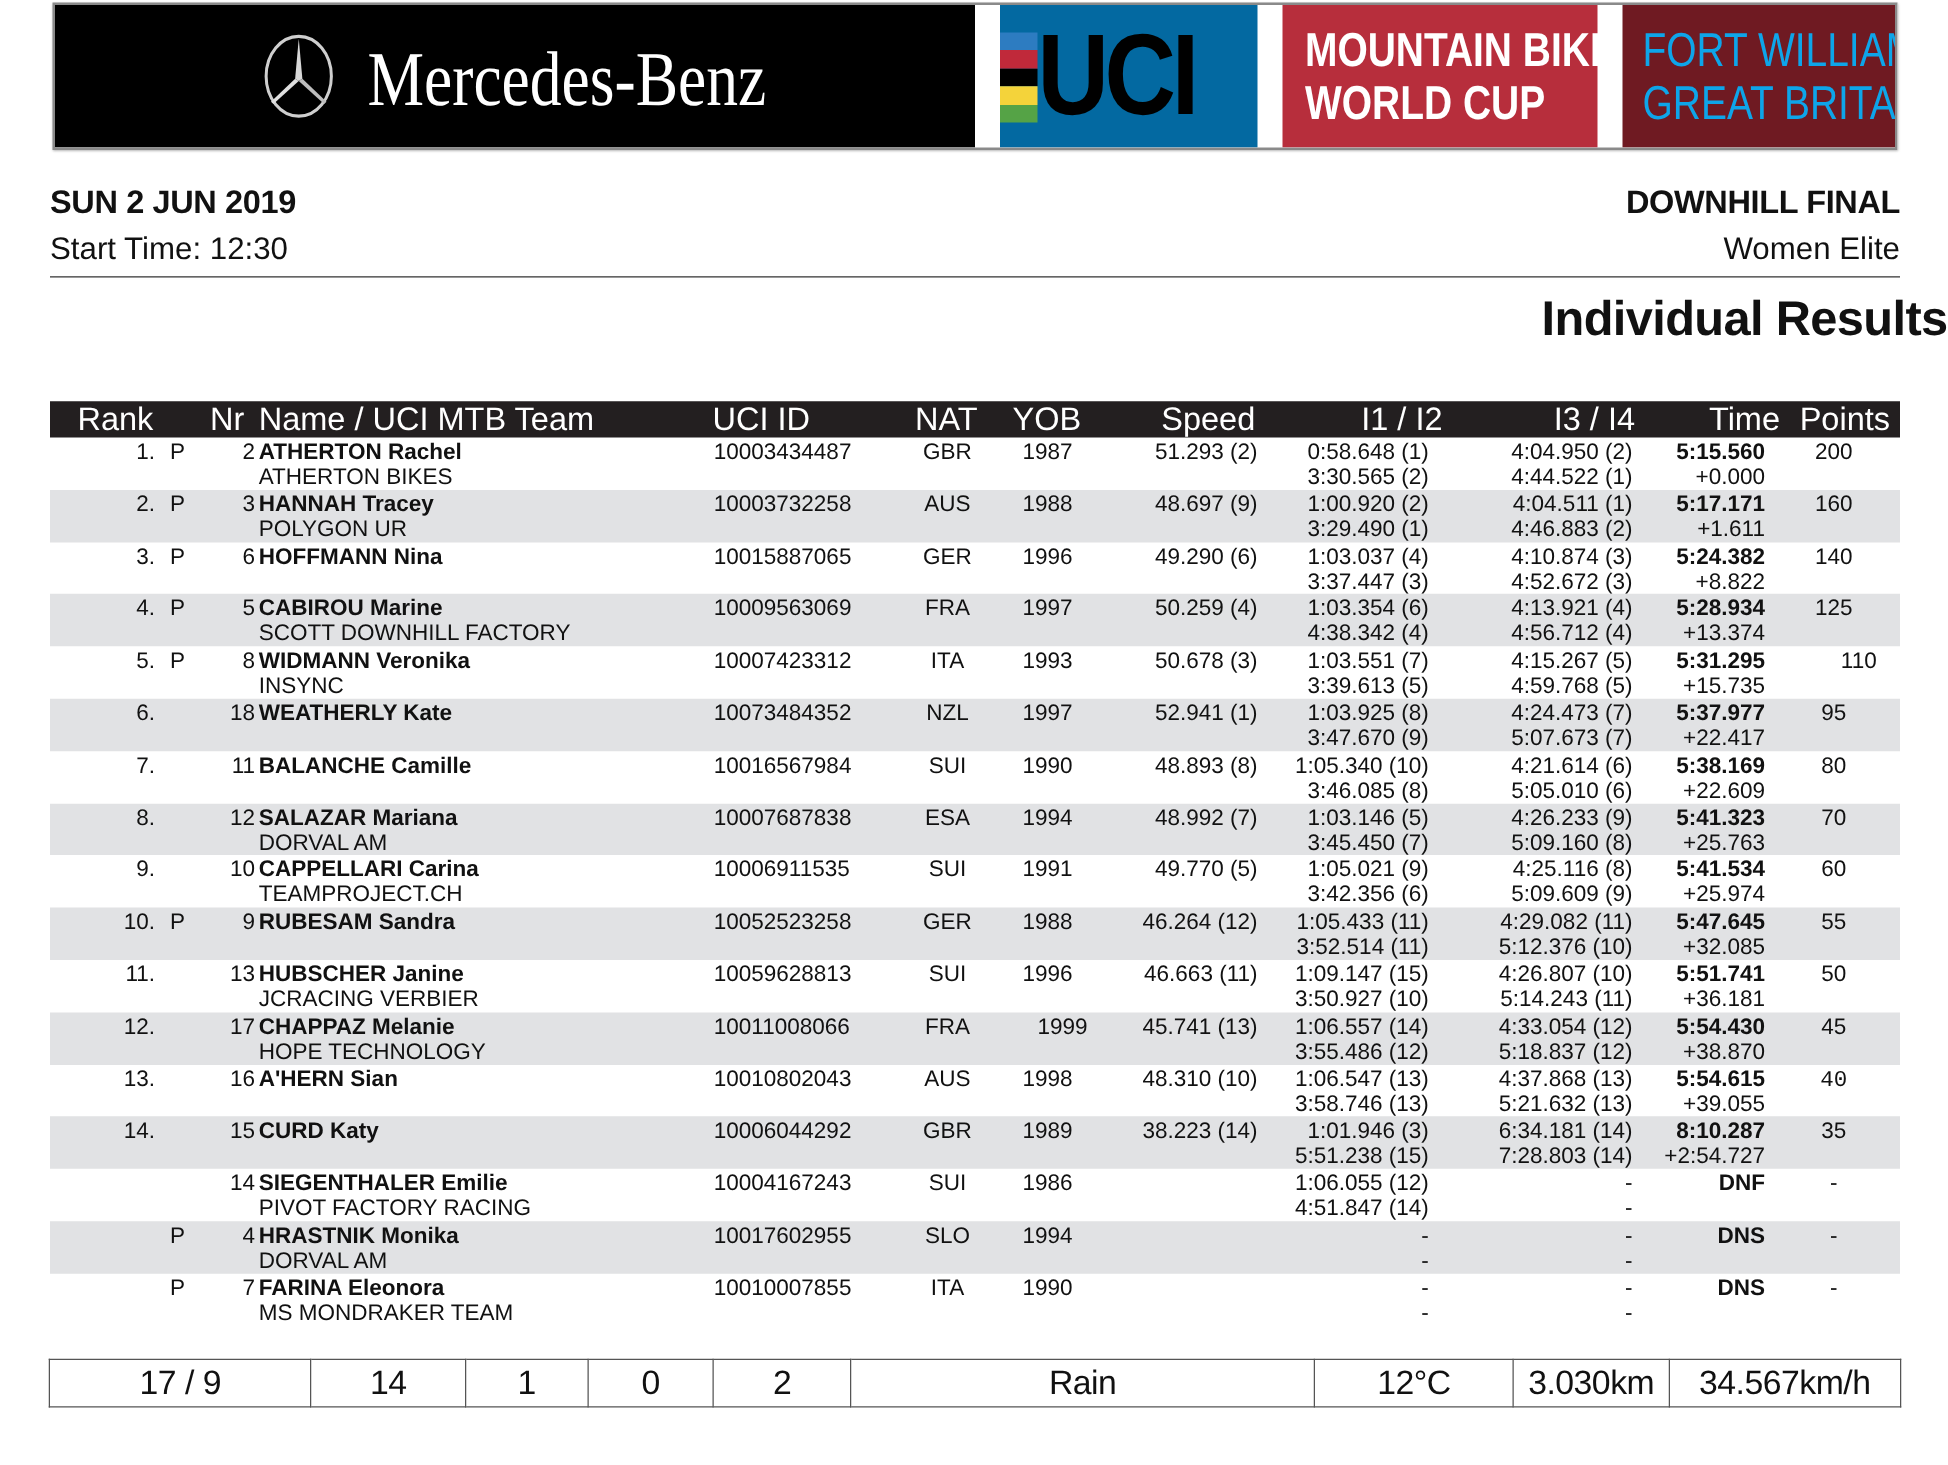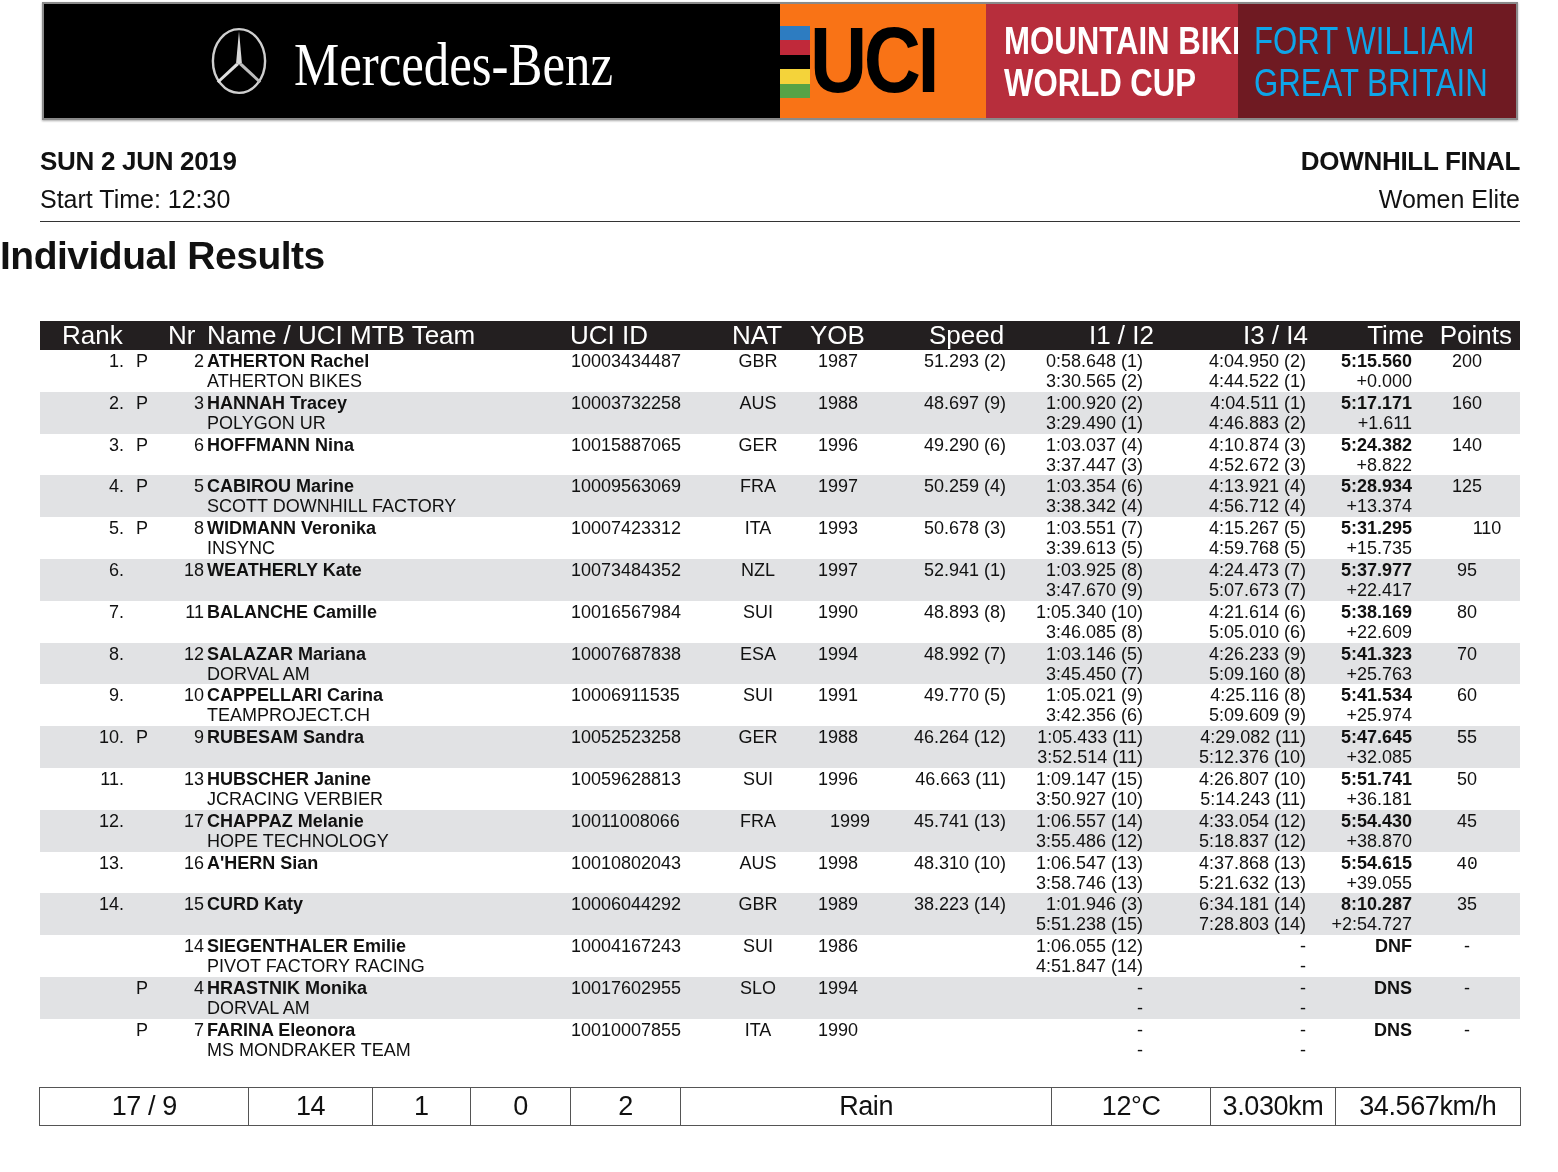--- a/index.html
+++ b/index.html
@@ -1,38 +1,38 @@
 <!DOCTYPE html>
 <html><head>
   <meta charset="utf-8">
   <style>
     html, body { margin:0; padding:0; background:#ffffff; }
     body { width:1558px; height:1172px; position:relative; overflow:hidden; font-family:"Liberation Sans", sans-serif; color:#111; }
 
     
-    .banner { position:absolute; left:42px; top:2px; width:1476px; height:118px; border:2px solid #8a8a8a; box-sizing:border-box; display:flex; overflow:hidden; box-shadow:0 1px 2px #aaa; }
+    .banner { position:absolute; left:42px; top:2px; width:1476px; height:118px; border:2px solid #8a8a8a; box-sizing:border-box; display:flex; overflow:hidden; box-shadow:0 1px 2px #aaa;gap:20px; }
     .mb { width:736px; background:#000; position:relative; }
     .mb-star { position:absolute; left:166px; top:22px; width:58px; height:70px; }
     .mb-text { position:absolute; left:250px; top:22px; font-family:"Liberation Serif", serif; color:#fff; font-size:62px; letter-spacing:0px; transform:scaleX(0.82); transform-origin:left center; white-space:nowrap; line-height:76px; }
-    .uci { width:206px; background:#f97316; position:relative; }
+    .uci { width:206px; background:#0369a1; position:relative; }
     .stripes { position:absolute; left:0; top:22px; width:30px; height:72px; }
     .stripes div { height:14.4px; }
     .uci-text { position:absolute; left:30px; top:6px; font-family:"Liberation Sans", sans-serif; font-weight:bold; color:#000; font-size:92px; line-height:100px; letter-spacing:-4px; transform:scaleX(0.86); transform-origin:left center; }
     .wc { width:252px; background:#b72e3c; position:relative; color:#fff; }
     .wc-text { position:absolute; left:18px; top:16px; font-weight:bold; font-size:38px; line-height:42px; transform:scaleX(0.82); transform-origin:left center; white-space:nowrap; }
     .fw { flex:1; background:#6f1a22; position:relative; color:#0ea5e9; }
     .fw-text { position:absolute; left:16px; top:16px; font-size:38px; line-height:42px; transform:scaleX(0.82); transform-origin:left center; white-space:nowrap; }
 
     
     .hdr-left { position:absolute; left:40px; top:144px; }
     .hdr-right { position:absolute; right:38px; top:144px; text-align:right; }
     .date, .event { font-size:26px; font-weight:bold; line-height:34px; letter-spacing:-0.3px; }
     .sub { font-size:25px; line-height:42px; }
     .rule { position:absolute; left:40px; width:1480px; top:221px; height:1px; background:#333; }
-    .title { position:absolute; left:0; width:1558px; top:234px; text-align:left; font-size:39px; font-weight:bold; letter-spacing:-0.5px; }
+    .title { position:absolute; left:0; width:1558px; top:234px; text-align:right; font-size:39px; font-weight:bold; letter-spacing:-0.5px; }
 
     
     .table { position:absolute; left:40px; top:321px; width:1480px; }
     .thead { height:29px; background:#231f20; color:#fff; position:relative; font-size:26px; line-height:29px; }
     .thead span { position:absolute; top:0; white-space:nowrap; }
     .row { position:relative; height:41.8px; font-size:18px; line-height:20px; }
     .row.alt { background:#e1e2e4; }
     .row span { position:absolute; white-space:nowrap; }
     .l1 { top:1px; }
     .l2 { top:21px; }
@@ -179,21 +179,21 @@
         <span class="l1 c-rank">4.</span>
         <span class="l1 c-p">P</span>
         <span class="l1 c-nr">5</span>
         <span class="l1 c-name b">CABIROU Marine</span>
         <span class="l2 c-name">SCOTT DOWNHILL FACTORY</span>
         <span class="l1 c-uci">10009563069</span>
         <span class="l1 c-nat"><span class="c-nat-i" style="position: relative;">FRA</span></span>
         <span class="l1 c-yob"><span class="c-nat-i" style="position: relative;">1997</span></span>
         <span class="l1 c-speed">50.259 (4)</span>
         <span class="l1 c-i12">1:03.354 (6)</span>
-        <span class="l2 c-i12">3:38.342 (4)</span>
+        <span class="l2 c-i12">4:38.342 (4)</span>
         <span class="l1 c-i34">4:13.921 (4)</span>
         <span class="l2 c-i34">4:56.712 (4)</span>
         <span class="l1 c-time b">5:28.934</span>
         <span class="l2 c-time">+13.374</span>
         <span class="l1 c-pts"><span class="c-nat-i" style="position: relative;">125</span></span>
       </div>
       <div class="row">
         <span class="l1 c-rank">5.</span>
         <span class="l1 c-p">P</span>
         <span class="l1 c-nr">8</span>

